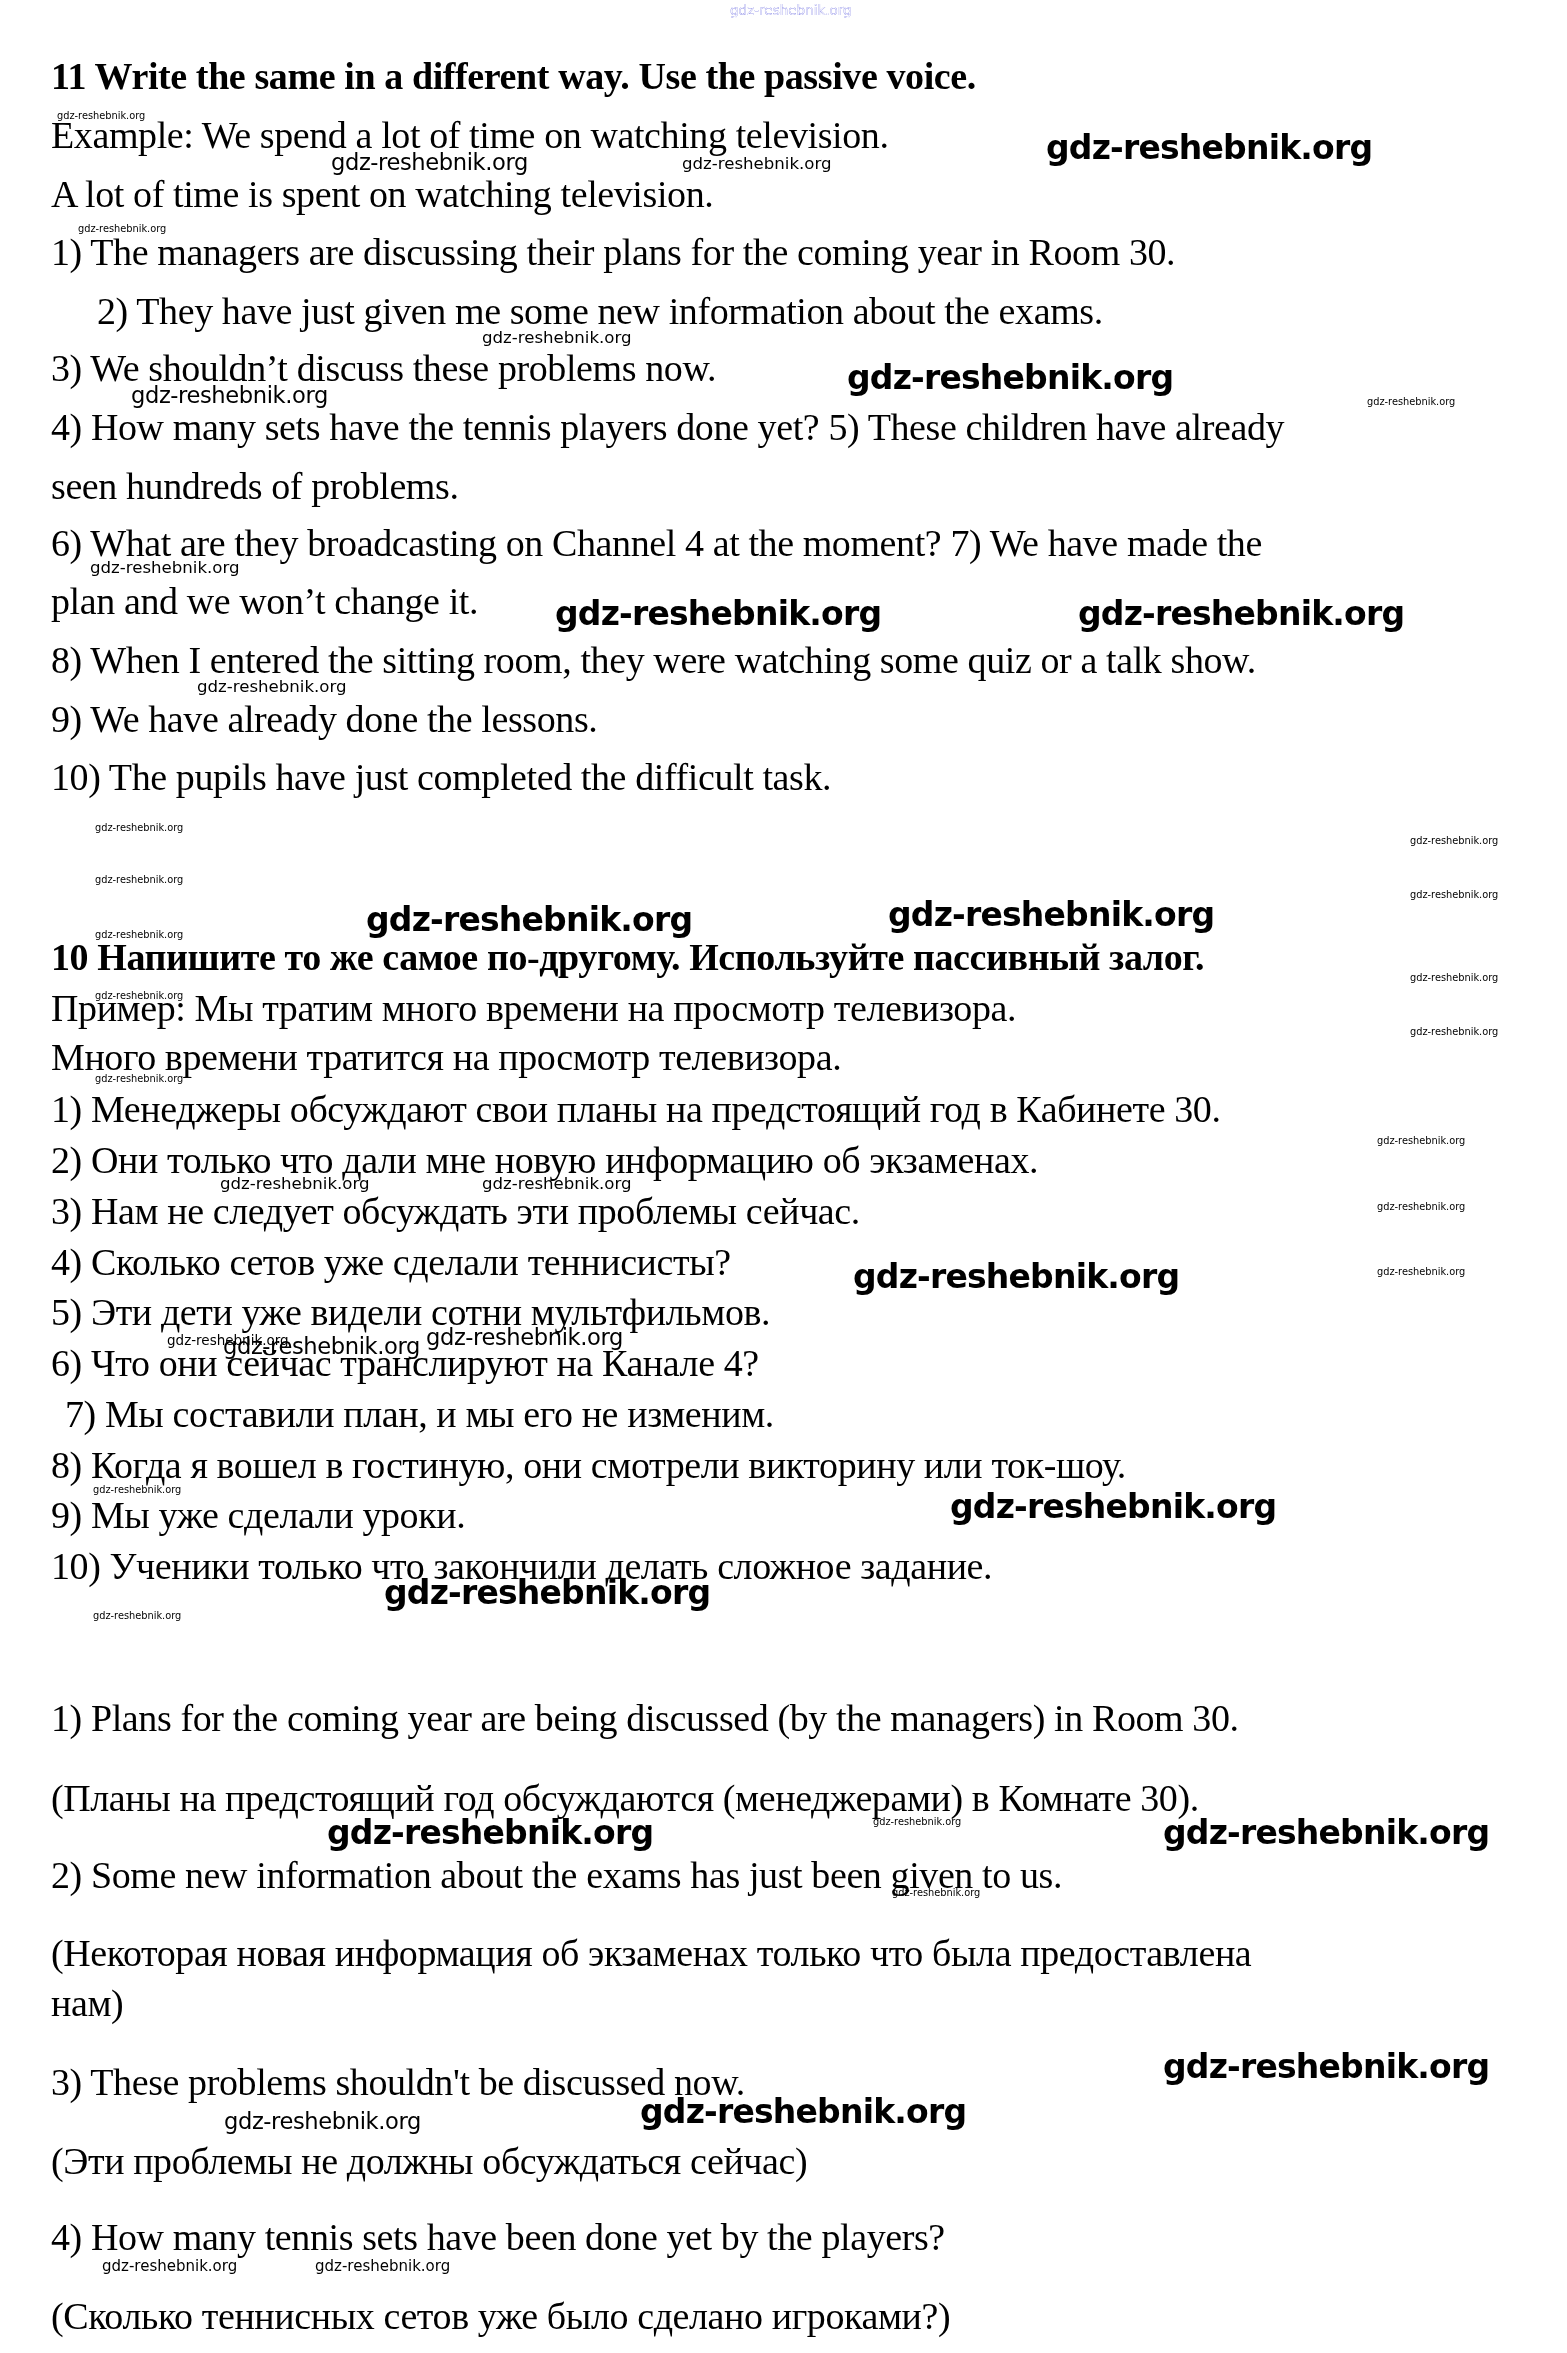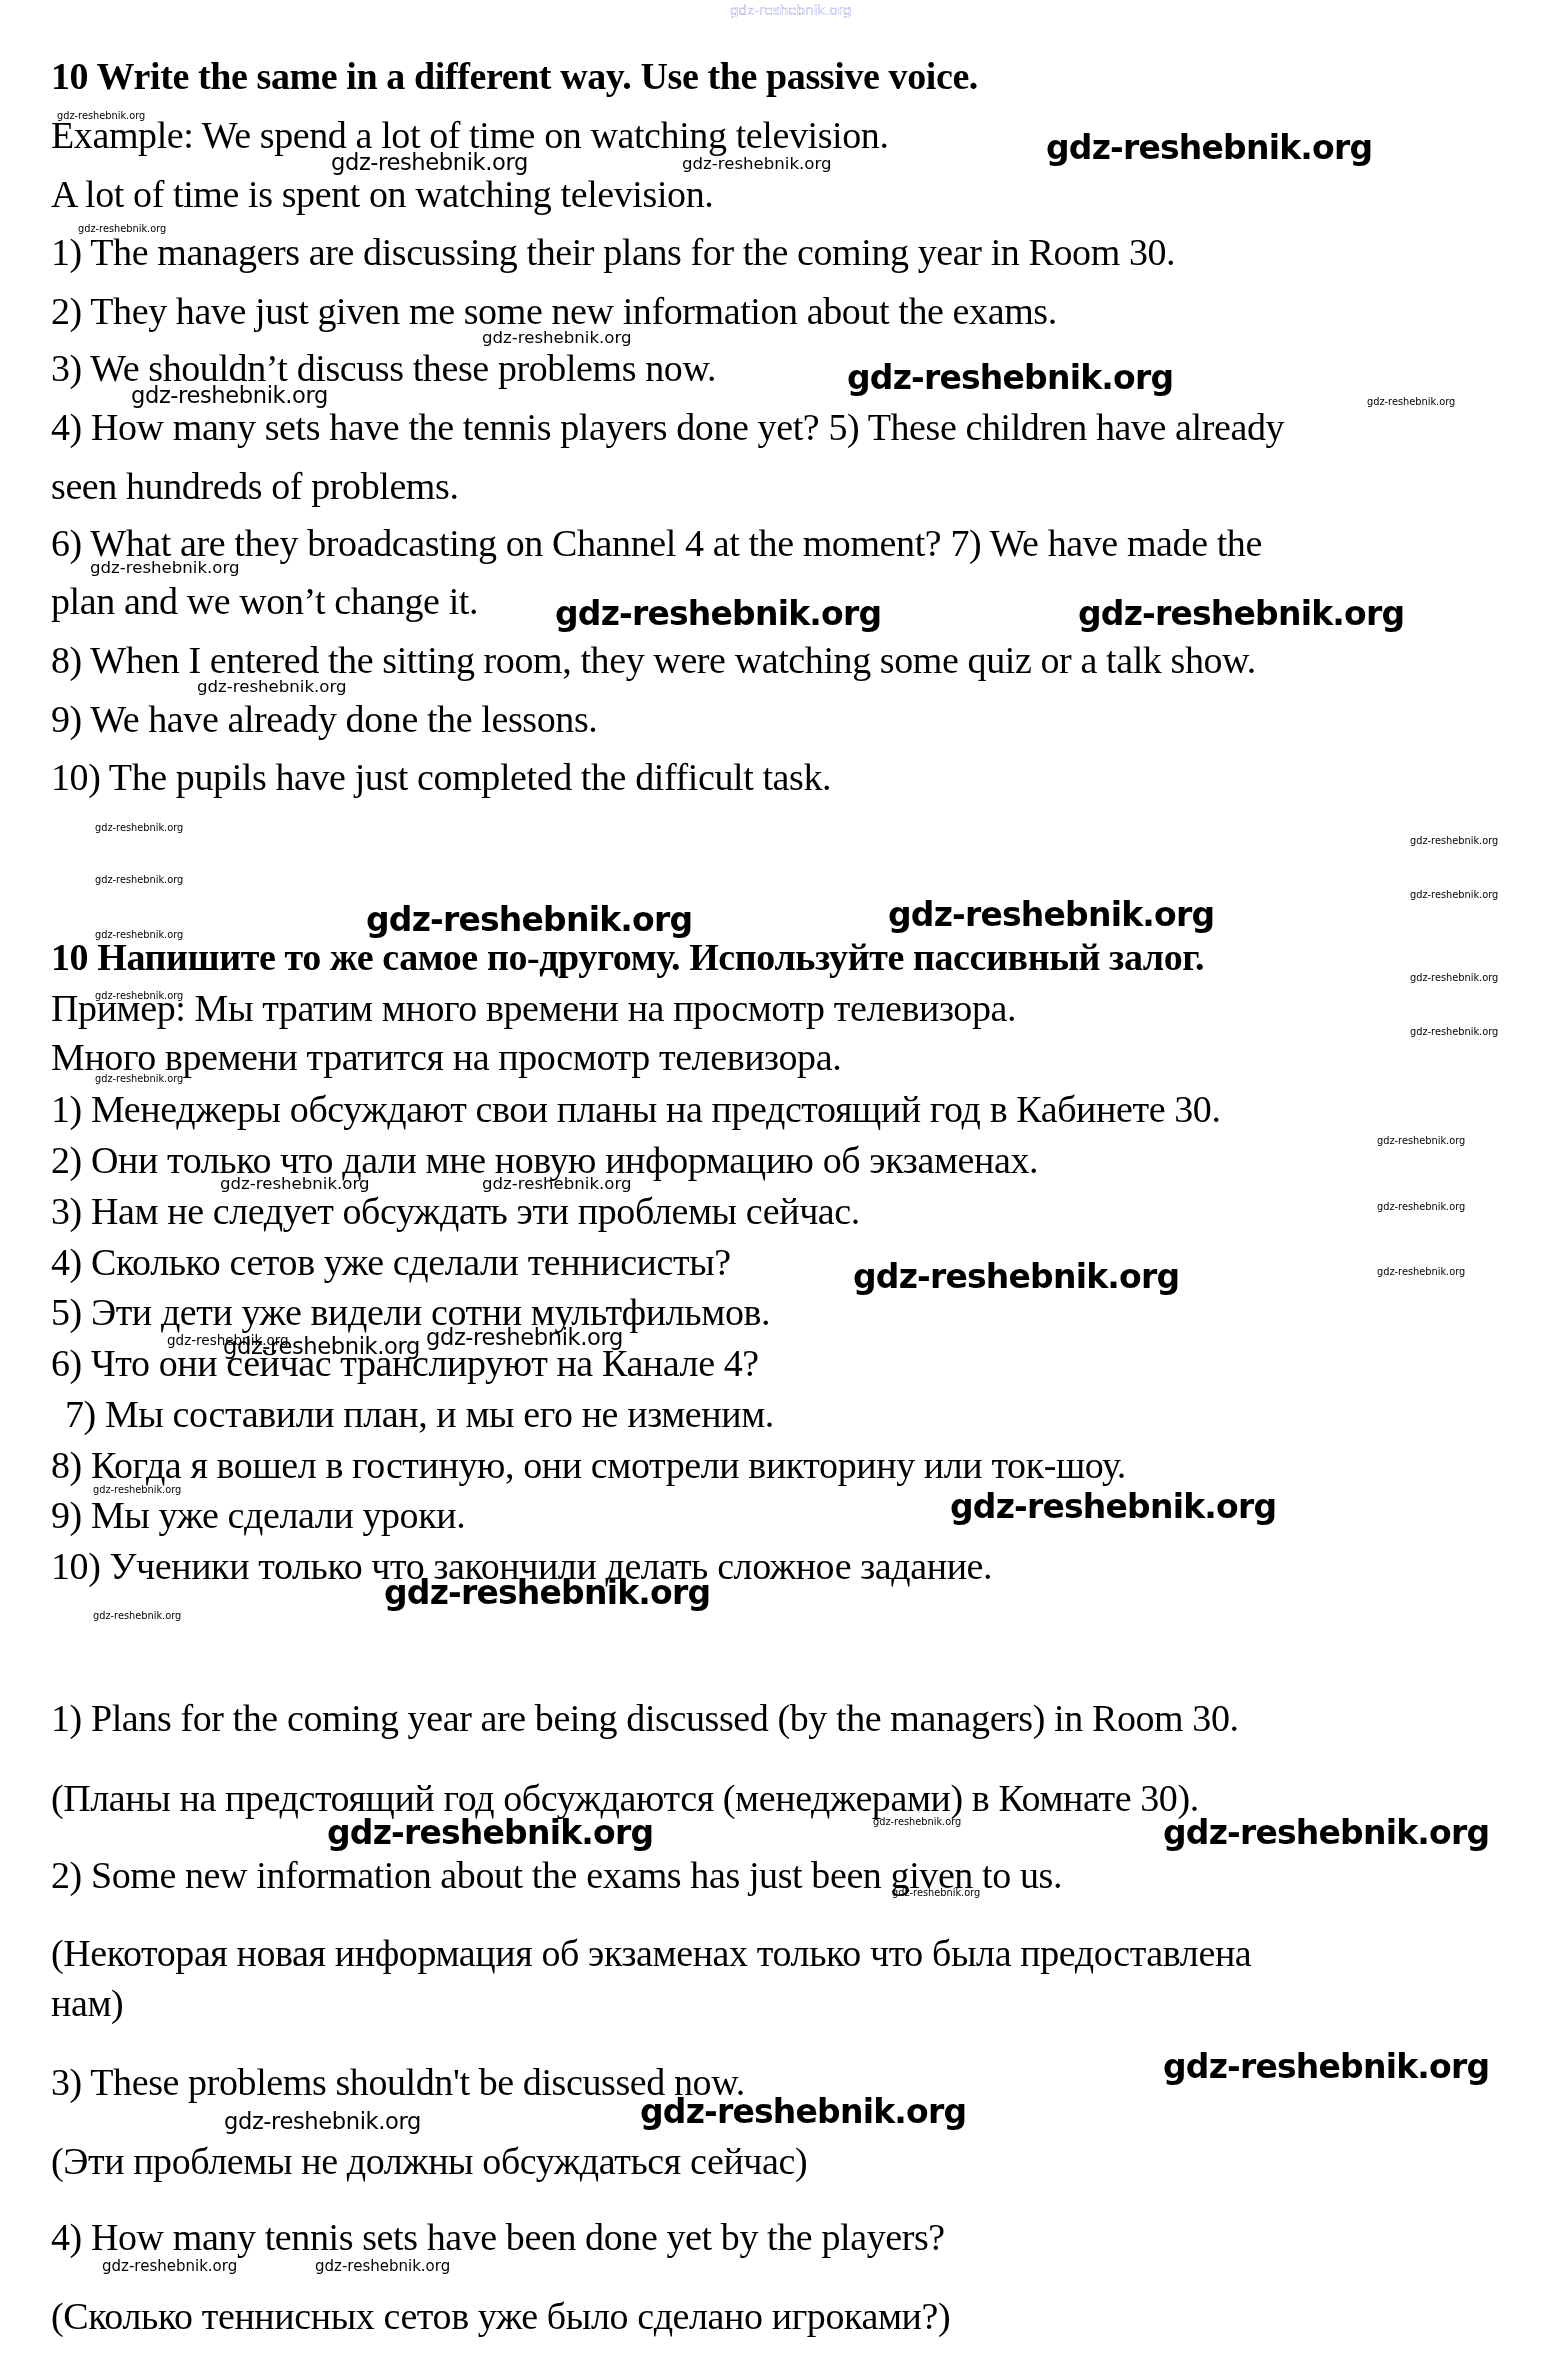--- a/index.html
+++ b/index.html
@@ -11,25 +11,25 @@
   .wm-mid { font-size:22.6px; letter-spacing:-0.4px; }
   .wm-small { font-size:9.8px; }
   .wm-top { font-size:13.5px; color:#3b3bd6; -webkit-text-stroke:0.2px #3b3bd6; color:transparent; }
 </style>
 </head>
 <body>
 
 <div class="wm wm-top" style="left:730px;top:1.5px;">gdz-reshebnik.org</div>
 
 <div>
-  <div class="line bold" style="top:54px;">10 Write the same in a different way. Use the passive voice.</div>
+  <div class="line bold" style="top:54px;">11 Write the same in a different way. Use the passive voice.</div>
   <div class="line" style="top:113px;">Example: We spend a lot of time on watching television.</div>
   <div class="line" style="top:172px;">A lot of time is spent on watching television.</div>
   <div class="line" style="top:230px;">1) The managers are discussing their plans for the coming year in Room 30.</div>
-  <div class="line" style="top:289px;">2) They have just given me some new information about the exams.</div>
+  <div class="line" style="top:289px;margin-left:46px;">2) They have just given me some new information about the exams.</div>
   <div class="line" style="top:346px;">3) We shouldn’t discuss these problems now.</div>
   <div class="line" style="top:405px;">4) How many sets have the tennis players done yet? 5) These children have already</div>
   <div class="line" style="top:464px;">seen hundreds of problems.</div>
   <div class="line" style="top:521px;">6) What are they broadcasting on Channel 4 at the moment? 7) We have made the</div>
   <div class="line" style="top:579px;">plan and we won’t change it.</div>
   <div class="line" style="top:638px;">8) When I entered the sitting room, they were watching some quiz or a talk show.</div>
   <div class="line" style="top:697px;">9) We have already done the lessons.</div>
   <div class="line" style="top:755px;">10) The pupils have just completed the difficult task.</div>
 </div>
 

